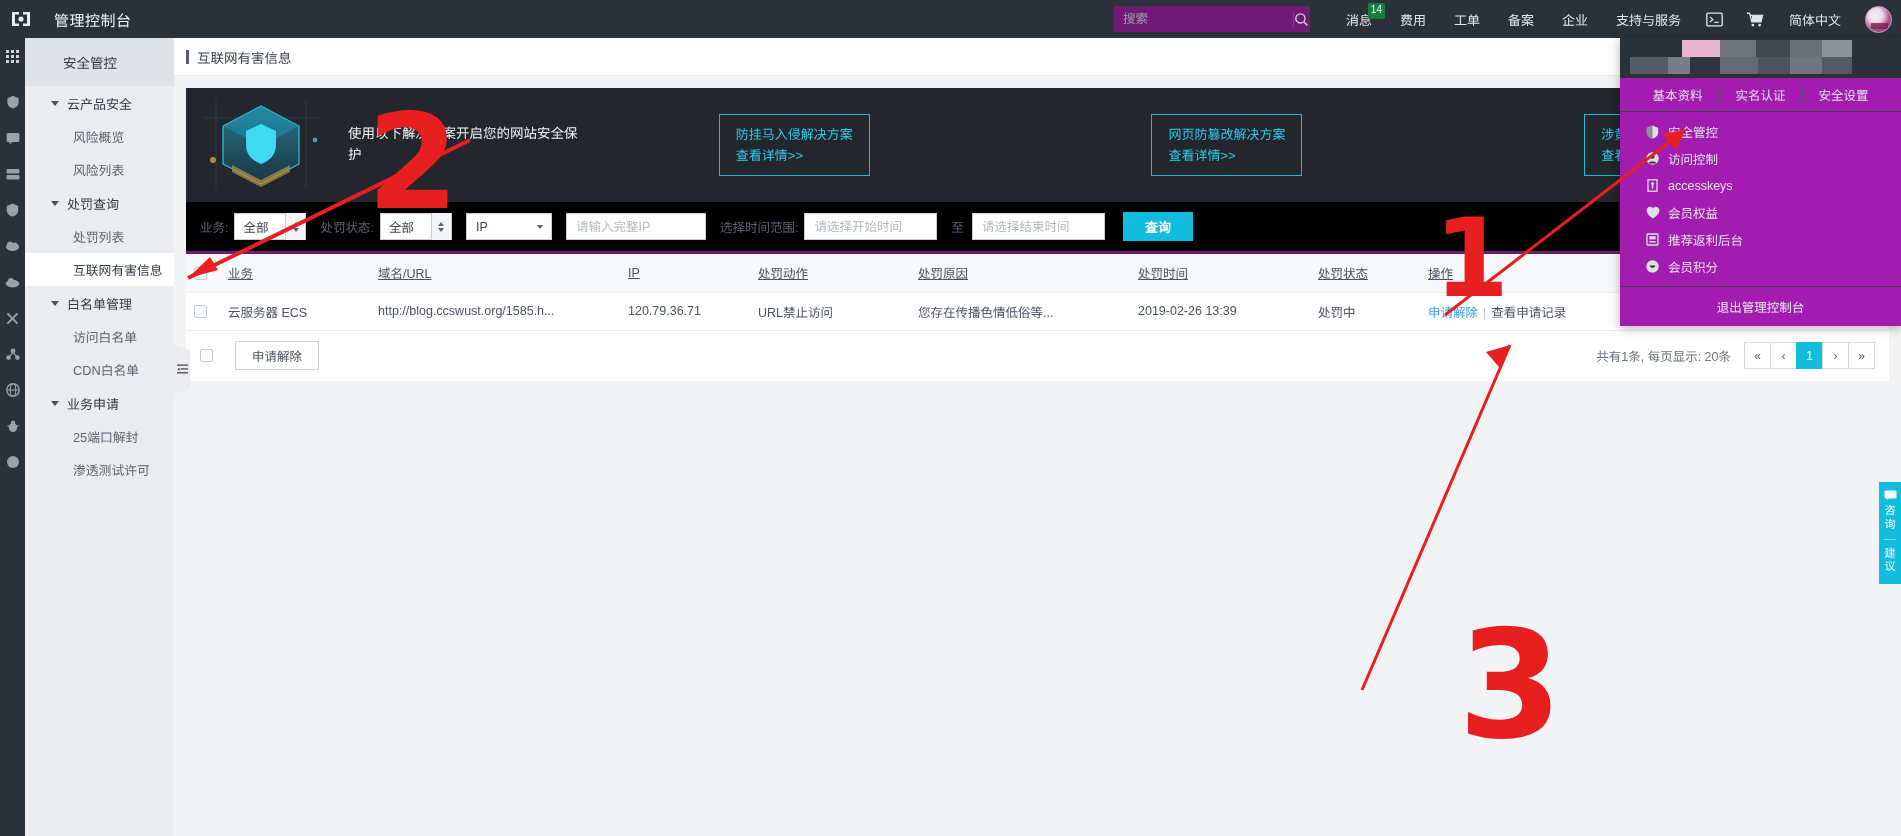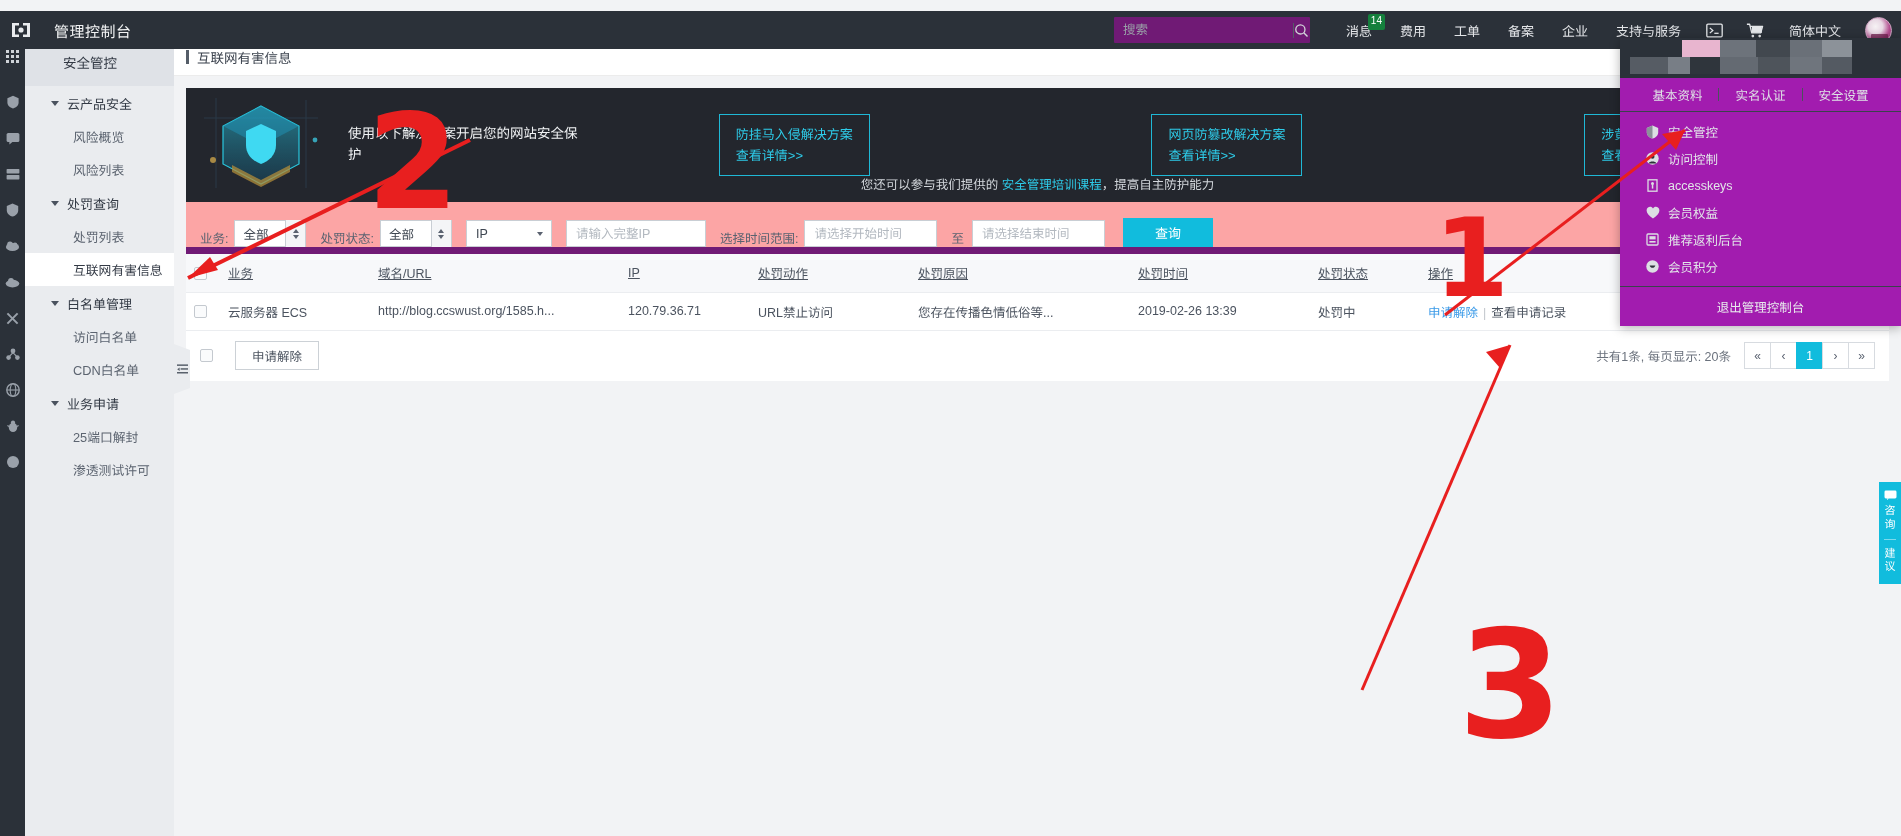--- a/index.html
+++ b/index.html
@@ -6,21 +6,21 @@
   * { box-sizing: border-box; margin: 0; padding: 0; }
   html, body {
     width: 1901px; height: 836px;
     font-family: "Liberation Sans", "DejaVu Sans", sans-serif;
     background: #f2f3f5; overflow: hidden;
   }
   body { position: relative; }
 
   
   .topbar {
-    position: absolute; top: 11px; left: 0; width: 1901px; height: 38px;
+    position: absolute; top: 0; left: 0; width: 1901px; height: 38px;
     background: #2b3139; display: flex; align-items: center;
     color: #e6e8eb; z-index: 40;
   }
   .topbar-logo {
     width: 30px; height: 38px; display: flex; align-items: center;
     justify-content: center; margin-left: 6px;
   }
   .topbar-logo svg { display: block; }
   .topbar-title {
     font-size: 15px; color: #f1f2f3; margin-left: 18px; letter-spacing: .5px;
@@ -144,22 +144,22 @@
     font-size: 13px; line-height: 1.65; cursor: pointer; white-space: nowrap;
   }
   .banner-note {
     position: absolute; left: 0; right: 0; bottom: 9px; text-align: center;
     font-size: 12.5px; color: #d3d7dc;
   }
   .banner-note a { color: #2ecbe8; text-decoration: none; }
 
   
   .filterbar {
-    background: #fca5a5; height: 52px; display: flex; align-items: flex-end;
-    padding: 0 14px; border-bottom: 7px solid #701a75;
+    background: #000000; height: 52px; display: flex; align-items: center;
+    padding: 0 14px; border-bottom: 3px solid #701a75;
   }
   .f-label { font-size: 12.5px; color: #5a6270; margin-right: 6px; white-space: nowrap; }
   .sel {
     position: relative; height: 27px; border: 1px solid #c9ced4; background: #fff;
     display: flex; align-items: center; font-size: 12.5px; color: #3e4651;
     margin-right: 14px; cursor: pointer;
   }
   .sel-mac { width: 72px; padding-left: 8px; }
   .sel-mac .arrows {
     position: absolute; right: 0; top: -1px; bottom: -1px; width: 20px;
@@ -176,22 +176,23 @@
     height: 27px; border: 1px solid #c9ced4; background: #fff; outline: none;
     font-size: 12.5px; color: #3e4651; padding: 0 9px; margin-right: 14px;
     font-family: "Liberation Sans", sans-serif;
   }
   .txtin::placeholder { color: #b3b9c0; }
   .w-ip { width: 140px; }
   .w-date { width: 133px; }
   .at { font-size: 12.5px; color: #5a6270; margin-right: 8px; }
   .query-btn {
     height: 29px; background: #11bcdd; color: #fff; border: none;
-    font-size: 13px; padding: 0 32px; cursor: pointer; margin-left: 4px;
+    font-size: 13px; padding: 0 22px; cursor: pointer; margin-left: 4px;
     font-family: "Liberation Sans", sans-serif;
+    font-weight: bold;
   }
 
   
   .tbl { width: 100%; background: #fff; border-collapse: collapse; table-layout: fixed; }
   .tbl thead th {
     background: #f7f8fa; height: 38px; font-weight: normal; font-size: 12.5px;
     color: #4b535f; text-align: left; padding: 0 8px; border-bottom: 1px solid #ebedf0; text-decoration: underline;
   }
   .tbl tbody td {
     height: 38px; font-size: 12.5px; color: #4b535f; padding: 0 8px;
@@ -521,23 +522,20 @@
         <div class="sol-btn">
           <div>网页防篡改解决方案</div>
           <div>查看详情&gt;&gt;</div>
         </div>
         <div class="sol-btn">
           <div>涉黄涉政检测解决方案</div>
           <div>查看详情&gt;&gt;</div>
         </div>
       </div>
 
-      <div class="banner-note">
-        <span>您还可以参与我们提供的 </span><a>安全管理培训课程</a><span>，提高自主防护能力</span>
-      </div>
     </div>
 
     <div class="filterbar">
       <span class="f-label">业务:</span>
       <div class="sel sel-mac">
         <span>全部</span>
         <span class="arrows">
           <span class="ar-up"></span>
           <span class="ar-dn"></span>
         </span>

